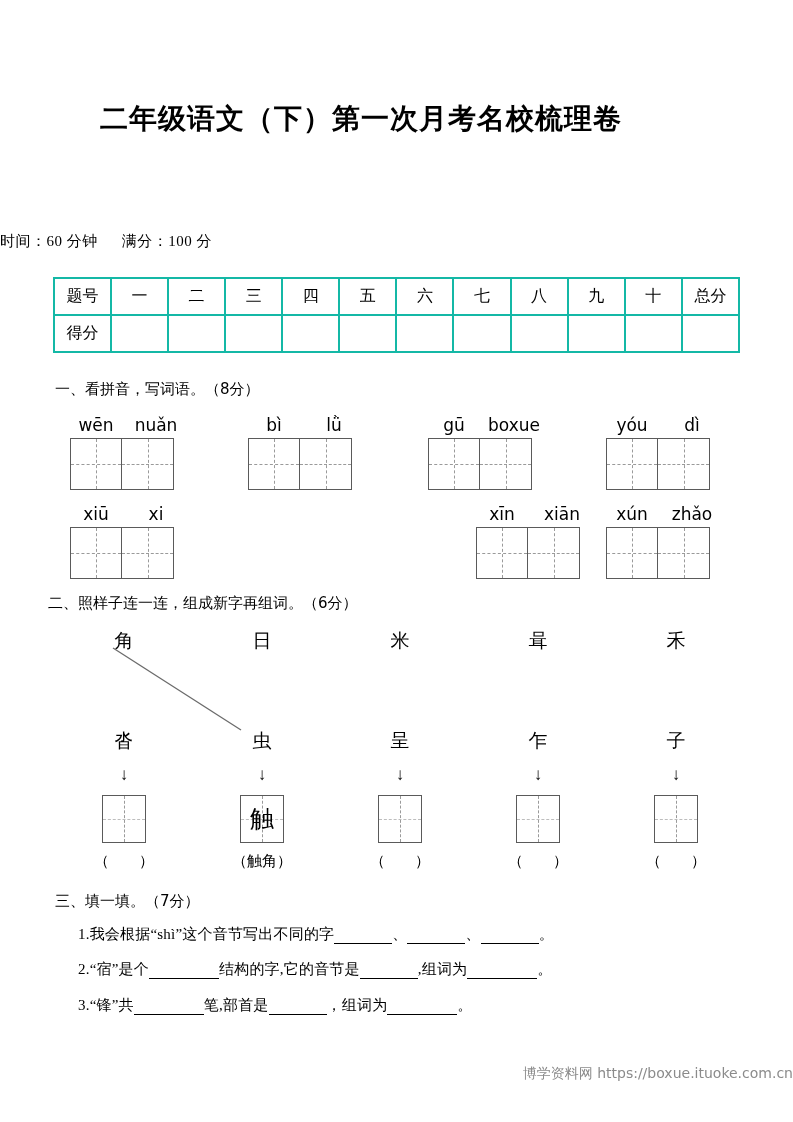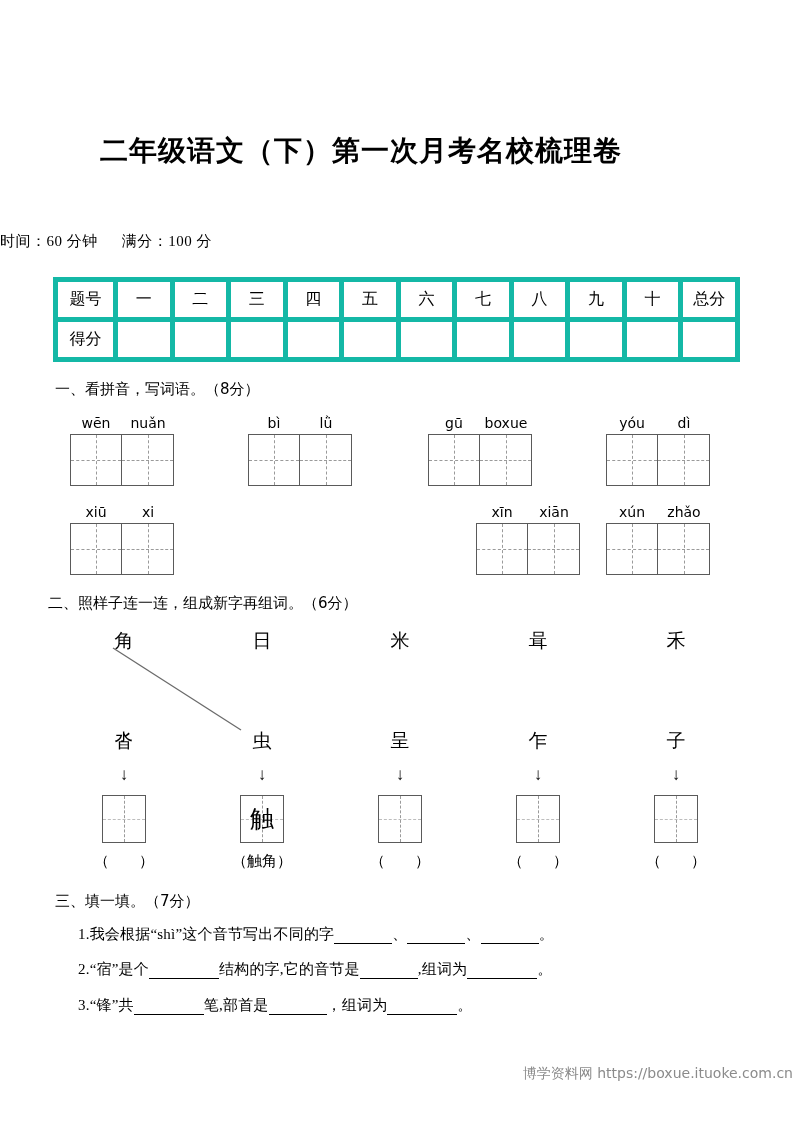--- a/index.html
+++ b/index.html
@@ -28,21 +28,20 @@
     position: absolute;
     left: 0;
     top: 100px;
     width: 722px;
     text-align: center;
     font-family: "DejaVu Sans", "Liberation Sans", sans-serif;
     font-weight: bold;
     font-size: 28px;
     letter-spacing: 1px;
     color: #000;
-    margin-top: 32px;
   }
 
   
   .exam-meta {
     position: absolute;
     left: 0;
     top: 232px;
     width: 682px;
     text-align: left;
     font-size: 15px;
@@ -53,21 +52,21 @@
   
   .score-table {
     position: absolute;
     left: 53px;
     top: 277px;
     width: 687px;
     border-collapse: collapse;
     table-layout: fixed;
   }
   .score-table td {
-    border: 5px solid #14b8a6;
+    border: 2px solid #14b8a6;
     height: 35px;
     text-align: center;
     vertical-align: middle;
     font-size: 16px;
     padding: 0;
   }
   .score-table td.lbl { width: 55px; }
 
   
   .sec-head {
@@ -80,23 +79,24 @@
   #sec1-head { left: 55px; top: 380px; }
   #sec2-head { left: 48px; top: 594px; }
   #sec3-head { left: 55px; top: 892px; }
 
   
   .pin-group { position: absolute; }
   .pin-row {
     display: flex;
     justify-content: center;
     font-family: "DejaVu Sans", "Liberation Sans", sans-serif;
-    font-size: 14px;
+    font-size: 17px;
     margin-bottom: 3px;
     white-space: nowrap;
+    gap: 8px;
   }
   .pin-row span { display: inline-block; width: 52px; text-align: center; }
   .tzg-pair { display: flex; }
   .tzg {
     width: 52px;
     height: 52px;
     border: 1px solid #5a5a5a;
     position: relative;
     box-sizing: border-box;
     background: #fff;

